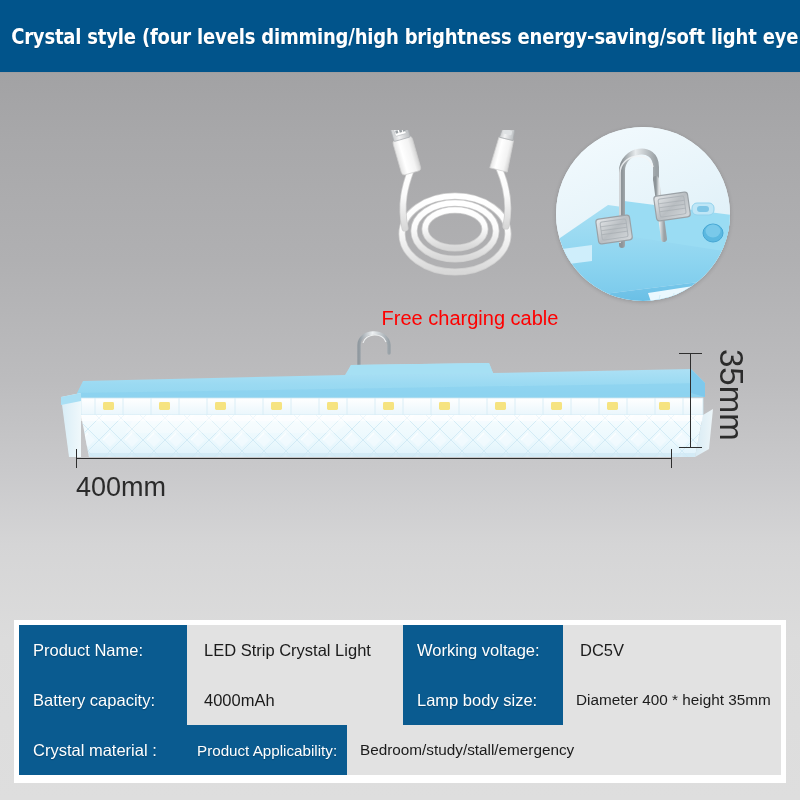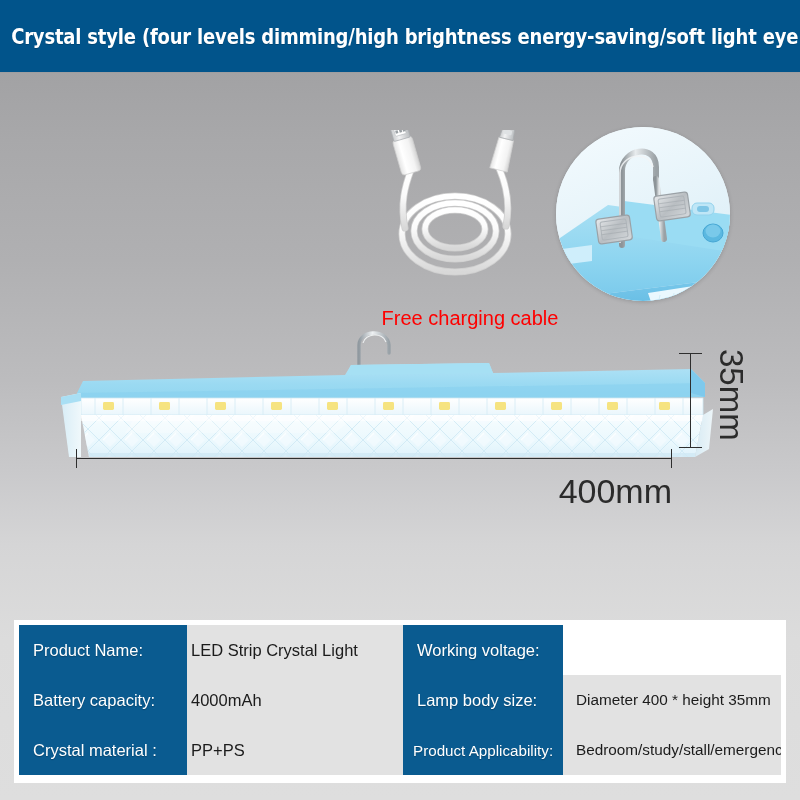--- a/index.html
+++ b/index.html
@@ -79,21 +79,21 @@
 
   
   .dim-h {
     position:absolute; left:76px; top:386px; width:596px; height:1px;
   }
   .dim-h-line { position:absolute; left:0; top:0; width:100%; height:1.4px; background:#2e2e2e; }
   .dim-h-cap-l { position:absolute; left:0; top:-9px; width:1.4px; height:19px; background:#2e2e2e; }
   .dim-h-cap-r { position:absolute; right:0; top:-9px; width:1.4px; height:19px; background:#2e2e2e; }
   .dim-h-label {
     position:absolute; left:0; top:14px; width:596px;
-    text-align:right; font-size:34px; color:#2b2b2b;
+    text-align:left; font-size:27px; color:#2b2b2b;
     font-family:"Liberation Sans", sans-serif;
   }
 
   
   .dim-v { position:absolute; left:690px; top:281px; width:1px; height:95px; }
   .dim-v-line { position:absolute; left:0; top:0; width:1.4px; height:100%; background:#2e2e2e; }
   .dim-v-cap-t { position:absolute; left:-11px; top:0; width:23px; height:1.4px; background:#2e2e2e; }
   .dim-v-cap-b { position:absolute; left:-11px; bottom:0; width:23px; height:1.4px; background:#2e2e2e; }
   .dim-v-label {
     position:absolute; left:22px; top:-4px;
@@ -120,21 +120,21 @@
     display:flex; align-items:center;
     padding-left:14px;
     text-shadow:0 1px 1px rgba(0,0,0,0.25);
     white-space:nowrap;
   }
   .spec-value {
     background:#e2e2e2;
     color:#1b1b1b;
     font-size:16.5px;
     display:flex; align-items:center;
-    padding-left:4px;
+    padding-left:17px;
     white-space:nowrap;
     overflow:hidden;
   }
   .col-a-label { width:168px; }
   .col-a-value { width:216px; }
   .col-b-label { width:160px;text-align:right; }
   .col-b-value { width:218px; flex:1; }
   .spec-label.narrow-txt { font-size:15.2px; padding-left:10px; }
   .spec-value.small-txt { font-size:15.3px; padding-left:13px; }
 </style>
@@ -379,31 +379,31 @@
     </div>
 
   </div>
 
   <div class="spec-table">
 
     <div class="spec-row">
       <div class="spec-label col-a-label">Product Name:</div>
       <div class="spec-value col-a-value">LED Strip Crystal Light</div>
       <div class="spec-label col-b-label">Working voltage:</div>
+      <div class="spec-value col-b-value">DC5V</div>
     </div>
 
     <div class="spec-row">
       <div class="spec-label col-a-label">Battery capacity:</div>
       <div class="spec-value col-a-value">4000mAh</div>
       <div class="spec-label col-b-label">Lamp body size:</div>
       <div class="spec-value col-b-value small-txt">Diameter 400 * height 35mm</div>
     </div>
 
     <div class="spec-row">
       <div class="spec-label col-a-label">Crystal material :</div>
-      <div class="spec-value col-a-value">PP+PS</div>
       <div class="spec-label col-b-label narrow-txt">Product Applicability:</div>
       <div class="spec-value col-b-value small-txt">Bedroom/study/stall/emergency</div>
     </div>
 
   </div>
 
 </div>
 
 </body></html>

